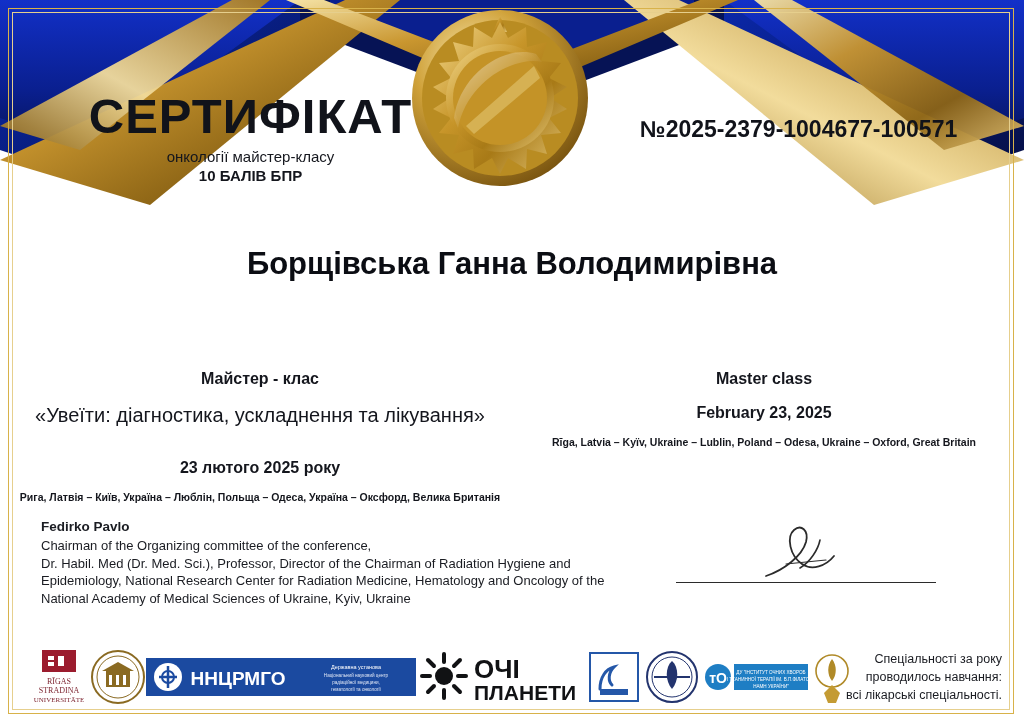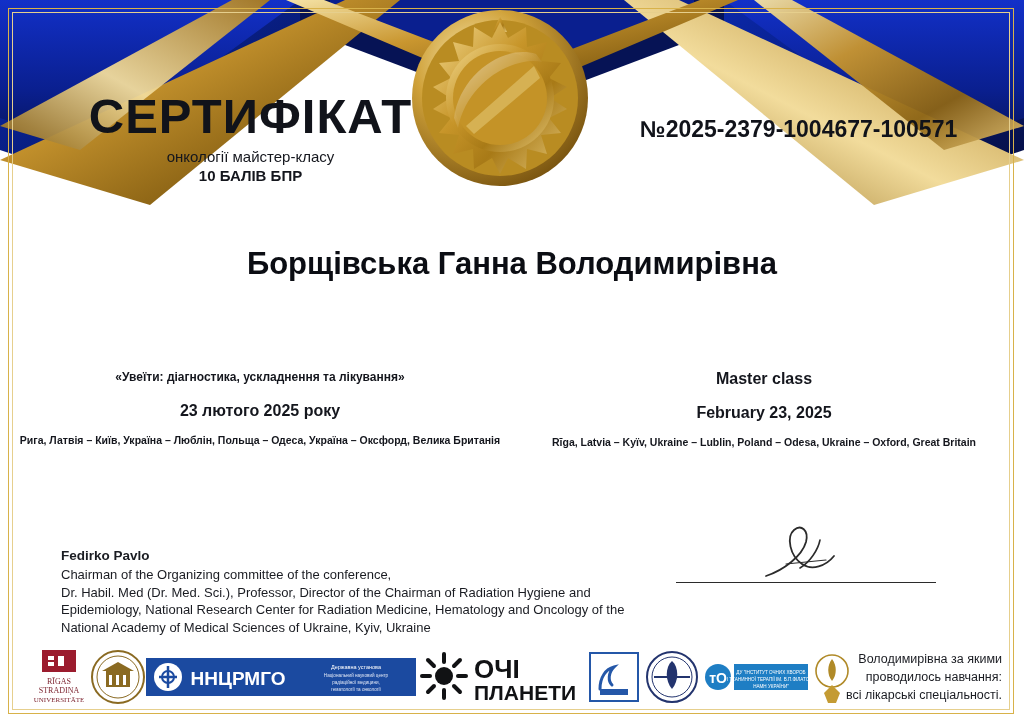--- a/index.html
+++ b/index.html
@@ -123,42 +123,41 @@
   }
   .col.left  { left: 10px; }
   .col.right { left: 514px; }
 
   .col .l1 {
     font-size: 16px;
     font-weight: bold;
     margin-bottom: 16px;
   }
   .col .l2 {
-    font-size: 12px;
-    font-weight: bold;
-    margin-bottom: 18px;
+    font-size: 20px;
+    font-weight: normal;
+    margin-bottom: 32px;
   }
   .col .l3 {
     font-size: 16px;
     font-weight: bold;
     margin-bottom: 14px;
   }
   .col .l4 {
     font-size: 10.5px;
     font-weight: bold;
   }
 
   
   .sig-block {
     position: absolute;
     left: 41px;
-    top: 548px;
+    top: 519px;
     width: 600px;
     color: #1a1c22;
-    margin-left: 20px;
   }
   .sig-name {
     font-size: 13.5px;
     font-weight: bold;
     margin-bottom: 3px;
   }
   .sig-line {
     font-size: 13px;
     line-height: 17.5px;
   }
@@ -302,20 +301,21 @@
   </div>
 
   <div class="cert-word">СЕРТИФІКАТ</div>
   <div class="cert-sub1">онкології майстер-класу</div>
   <div class="cert-sub2">10 БАЛІВ БПР</div>
   <div class="cert-number">№2025-2379-1004677-100571</div>
 
   <div class="participant">Борщівська Ганна Володимирівна</div>
 
   <div class="col left">
+    <div class="l1">Майстер - клас</div>
     <div class="l2">«Увеїти: діагностика, ускладнення та лікування»</div>
     <div class="l3">23 лютого 2025 року</div>
     <div class="l4">Рига, Латвія – Київ, Україна – Люблін, Польща – Одеса, Україна – Оксфорд, Велика Британія</div>
   </div>
 
   <div class="col right">
     <div class="l1">Master class</div>
     <div class="l3">February 23, 2025</div>
     <div class="l4">Rīga, Latvia – Kyїv, Ukraine – Lublin, Poland – Odesa, Ukraine – Oxford, Great Britain</div>
   </div>
@@ -435,18 +435,18 @@
       <svg width="44" height="56" viewBox="0 0 44 56">
         <circle cx="22" cy="22" r="16" fill="none" stroke="#b08a28" stroke-width="1.6"></circle>
         <path d="M22,10 c-5,6 -5,16 0,22 c5,-6 5,-16 0,-22 z" fill="#b08a28"></path>
         <path d="M14,44 l8,-8 l8,8 l-4,10 l-8,0 z" fill="#c49b33"></path>
       </svg>
     </div>
 
   </div>
 
   <div class="spec-note">
-    <div>Володимирівна за якими</div>
+    <div>Спеціальності за року</div>
     <div>проводилось навчання:</div>
     <div>всі лікарські спеціальності.</div>
   </div>
 
 </div>
 
 </body></html>

